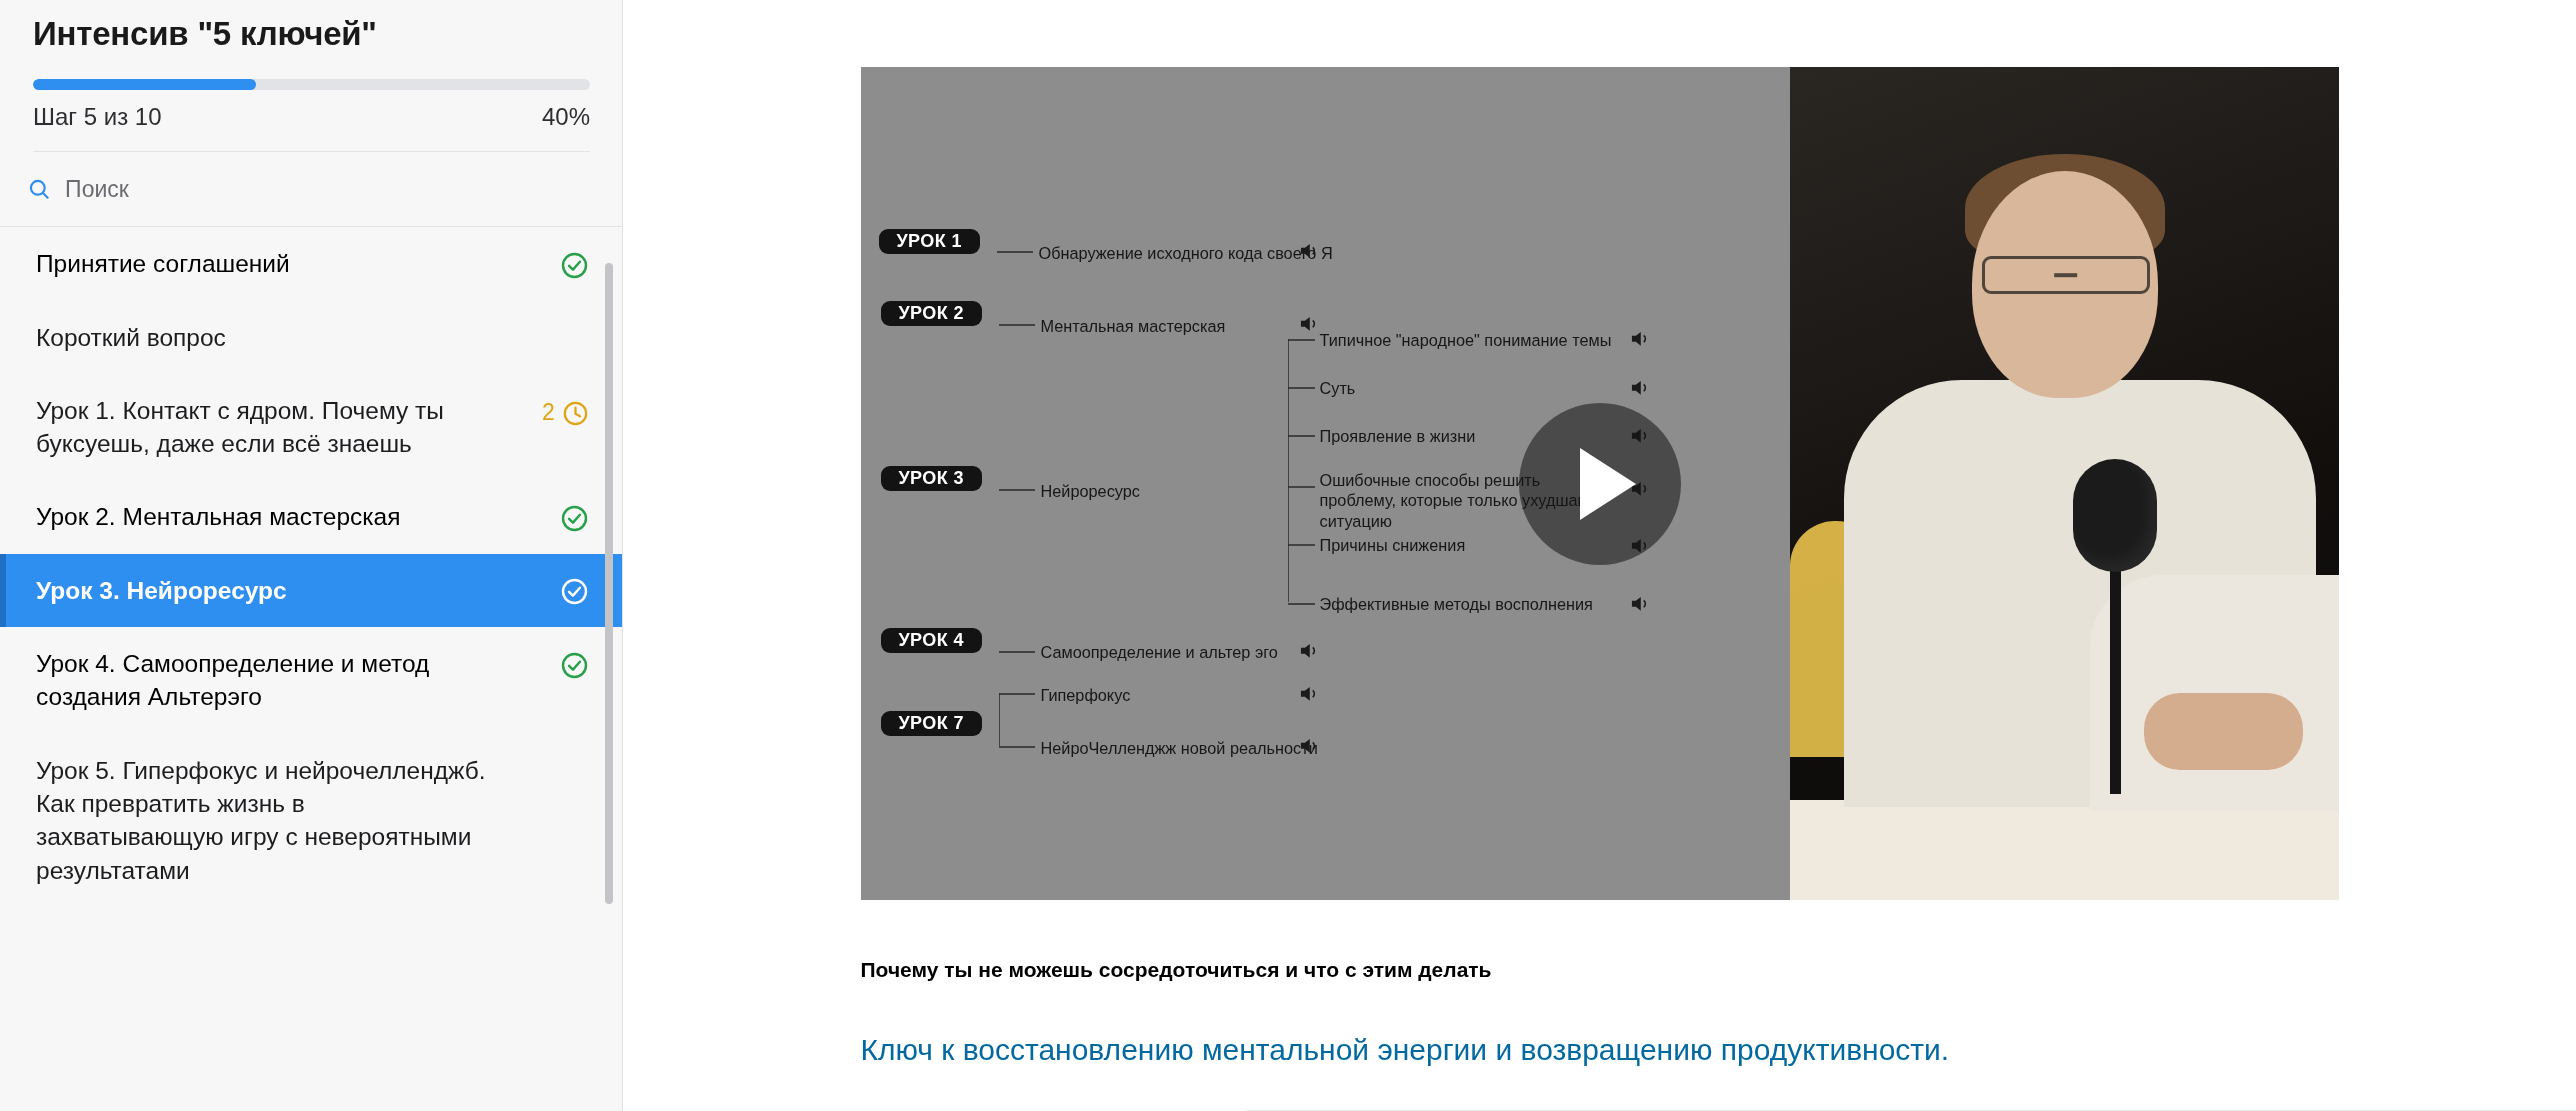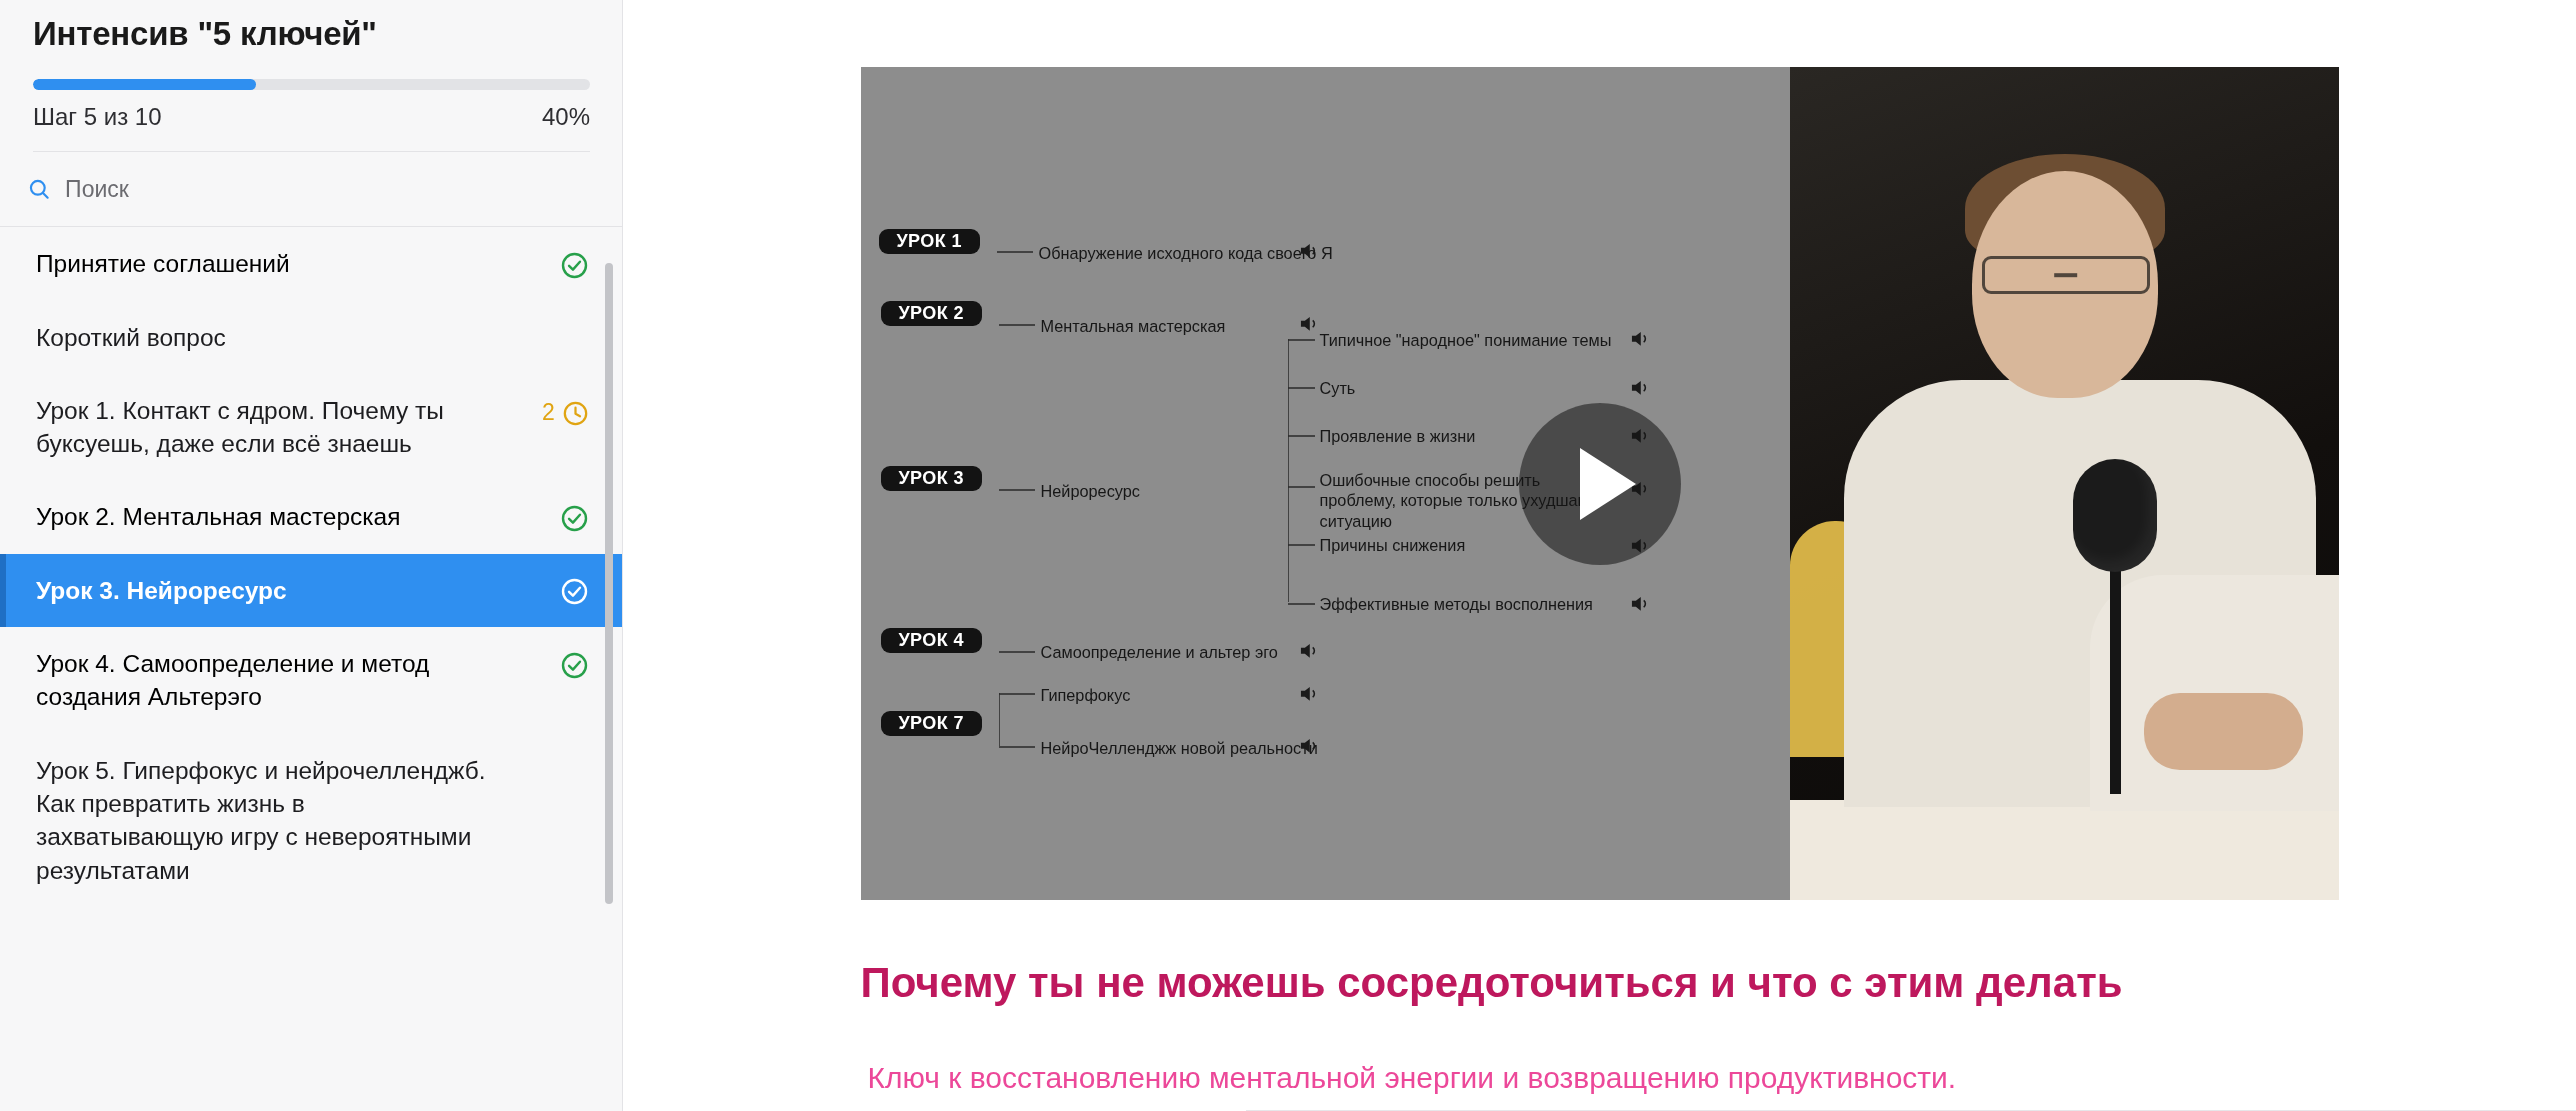--- a/index.html
+++ b/index.html
@@ -327,30 +327,30 @@
     border-bottom: 36px solid transparent;
     margin-left: 16.3px;
   }
 
   .article {
     width: 1478px;
     margin: 0 auto;
     padding-top: 56px;
   }
   .article-title {
-    font-size: 42px;
+    font-size: 21px;
     font-weight: 700;
-    color: #be185d;
+    color: #000000;
     margin: 0 0 47px 0;
     line-height: 1.3;
   }
   .article-sub {
     font-size: 30px;
-    color: #ec4899;
-    margin: 7px;
+    color: #0369a1;
+    margin: 0;
     line-height: 1.35;
   }
   .main-divider {
     position: absolute;
     left: 623px;
     right: 0;
     bottom: 0;
     height: 0.9px;
     background: #e6e6e9;
   }

